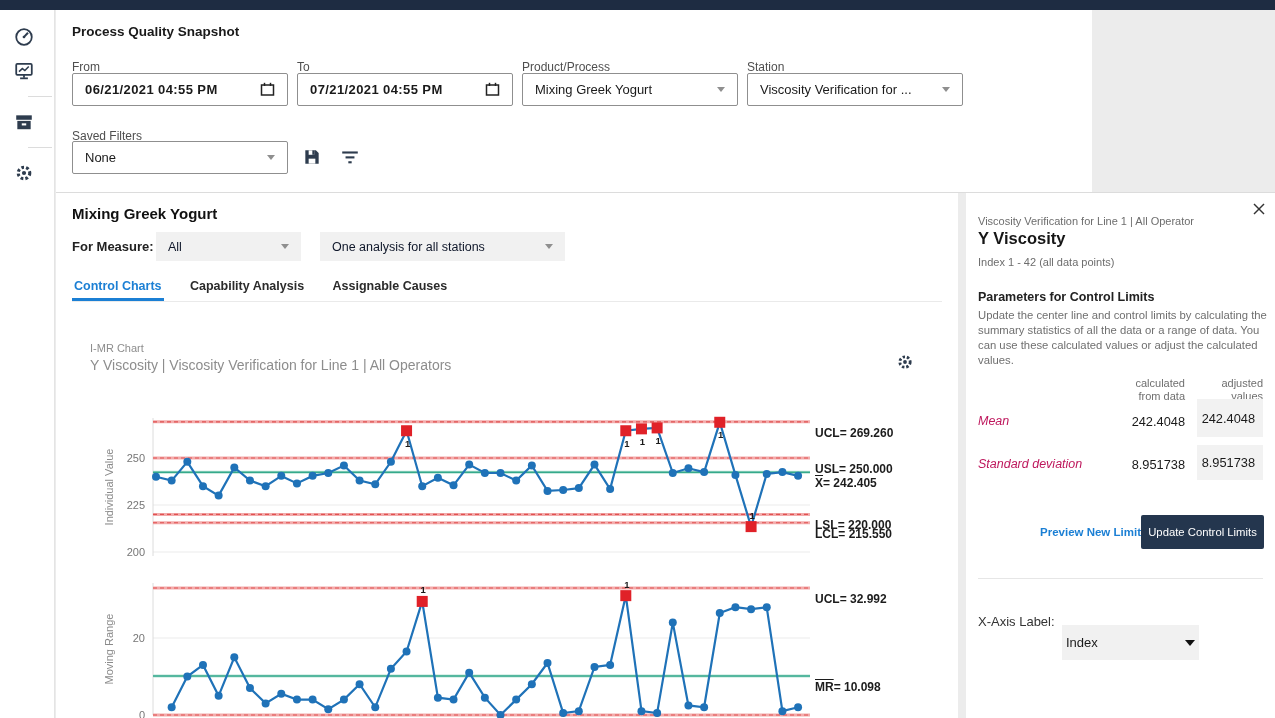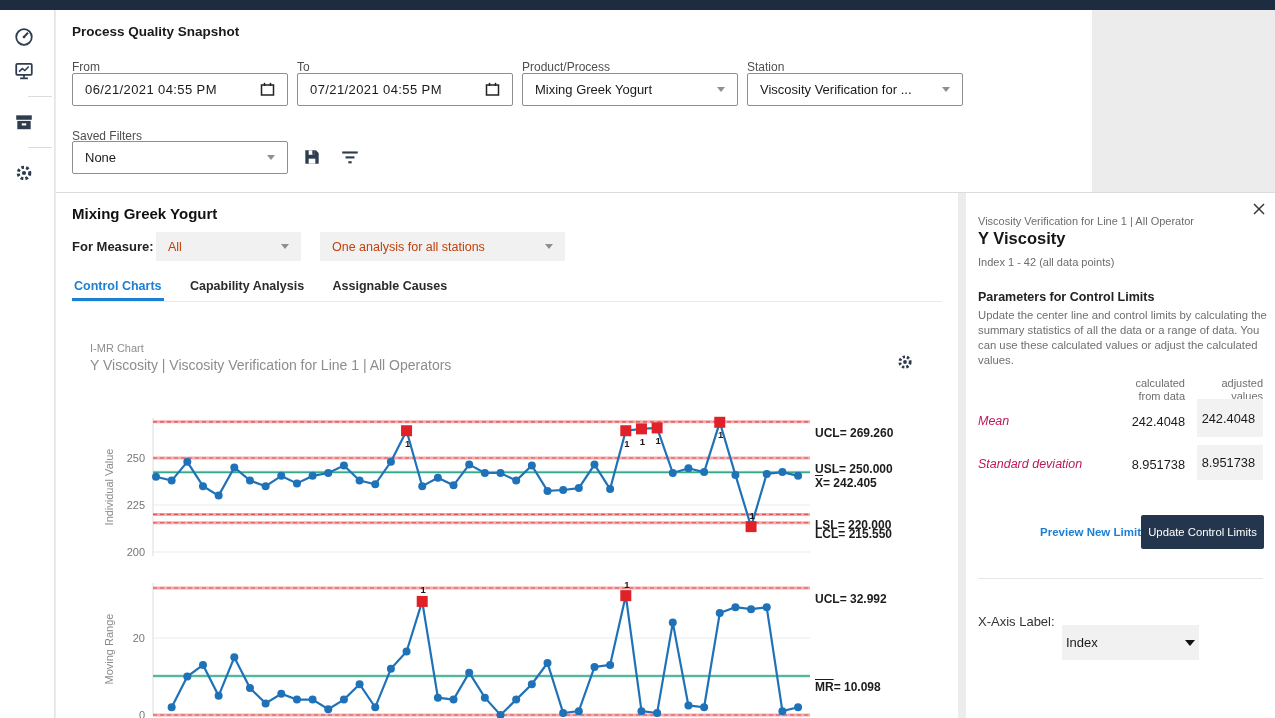--- a/index.html
+++ b/index.html
@@ -21,29 +21,29 @@
   .side-icon { position:absolute; left:14px; width:20px; height:20px; cursor:pointer; }
   .side-div { position:absolute; left:28px; width:24px; height:1px; background:#dcdcdc; }
 
   
   .filter-card { left:56px; top:10px; width:1036px; height:182px; background:#fff; }
   .hdivider { left:56px; top:192px; width:1219px; height:1px; background:#dcdcdc; }
   .page-title { position:absolute; left:16px; top:14px; font-size:13.5px; font-weight:700; color:#1a1a1a; }
   .fld-label { position:absolute; font-size:12px; color:#4f4f4f; }
   .fld { position:absolute; height:33px; background:#fff; border:1px solid #8f8f8f; border-radius:2px; font-size:13px; color:#1a1a1a; display:flex; align-items:center; padding:0 12px; cursor:pointer; }
   .fld .val { flex:1; white-space:nowrap; overflow:hidden; }
-  .date-val { letter-spacing:0.4px; }
+  .date-val { letter-spacing:0.4px;font-weight:bold; }
   .chev { width:0; height:0; border-left:4px solid transparent; border-right:4px solid transparent; border-top:5px solid #8f8f8f; }
   .toolbtn { position:absolute; width:22px; height:22px; cursor:pointer; }
 
   
   .main-card { left:56px; top:193px; width:902px; height:525px; background:#fff; }
   .main-heading { position:absolute; left:16px; top:12px; font-size:15px; font-weight:700; color:#111; }
   .measure-label { position:absolute; left:16px; top:46px; font-size:13px; font-weight:600; color:#222; }
-  .gsel { position:absolute; height:29px; background:#f1f1f1; font-size:12.5px; color:#c2410c; display:flex; align-items:center; padding:0 12px; cursor:pointer; }
+  .gsel { position:absolute; height:29px; background:#f1f1f1; font-size:12.5px; color:#0f172a; display:flex; align-items:center; padding:0 12px; cursor:pointer; }
   .gsel .val { flex:1; }
   .tabs { position:absolute; left:16px; top:82px; width:870px; border-bottom:1px solid #eaeaea; }
   .tab { display:inline-block; font-size:12.5px; font-weight:600; color:#2b2b2b; padding:4px 2px 8px 2px; margin-right:20px; cursor:pointer; }
   .tab.active { color:#1b7fd4; border-bottom:3px solid #1b7fd4; padding-bottom:5px; }
 
   .chart-kind { position:absolute; left:34px; top:149px; font-size:11px; color:#8d8d8d; }
   .chart-title { position:absolute; left:34px; top:164px; font-size:14px; color:#8d8d8d; }
   .chart-gear { position:absolute; left:840px; top:160px; width:18px; height:18px; cursor:pointer; }
 
   .chart-area { position:absolute; left:44px; top:212px; width:858px; height:313px; overflow:hidden; }

